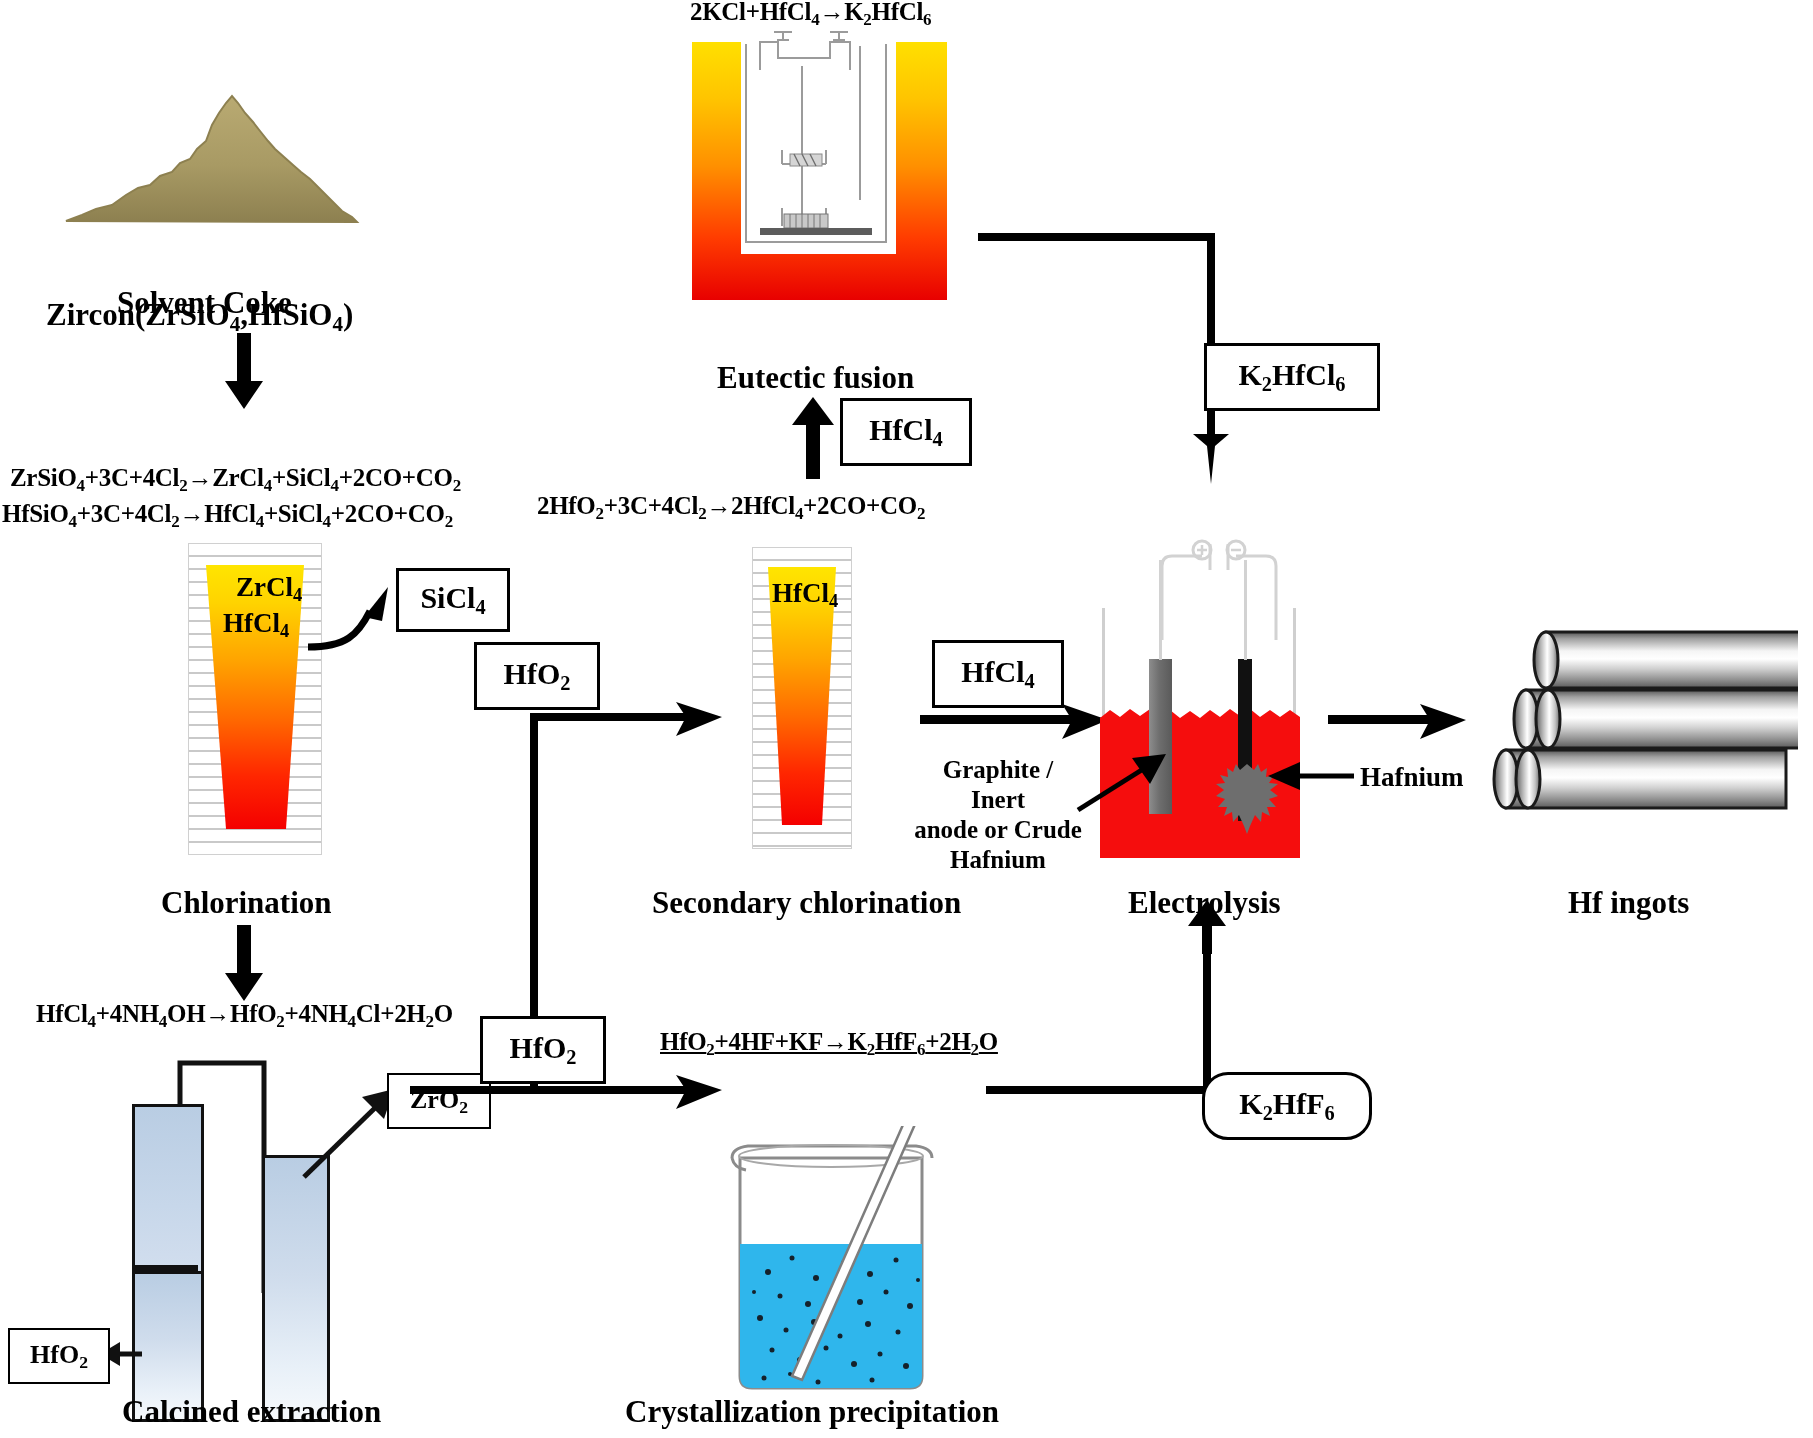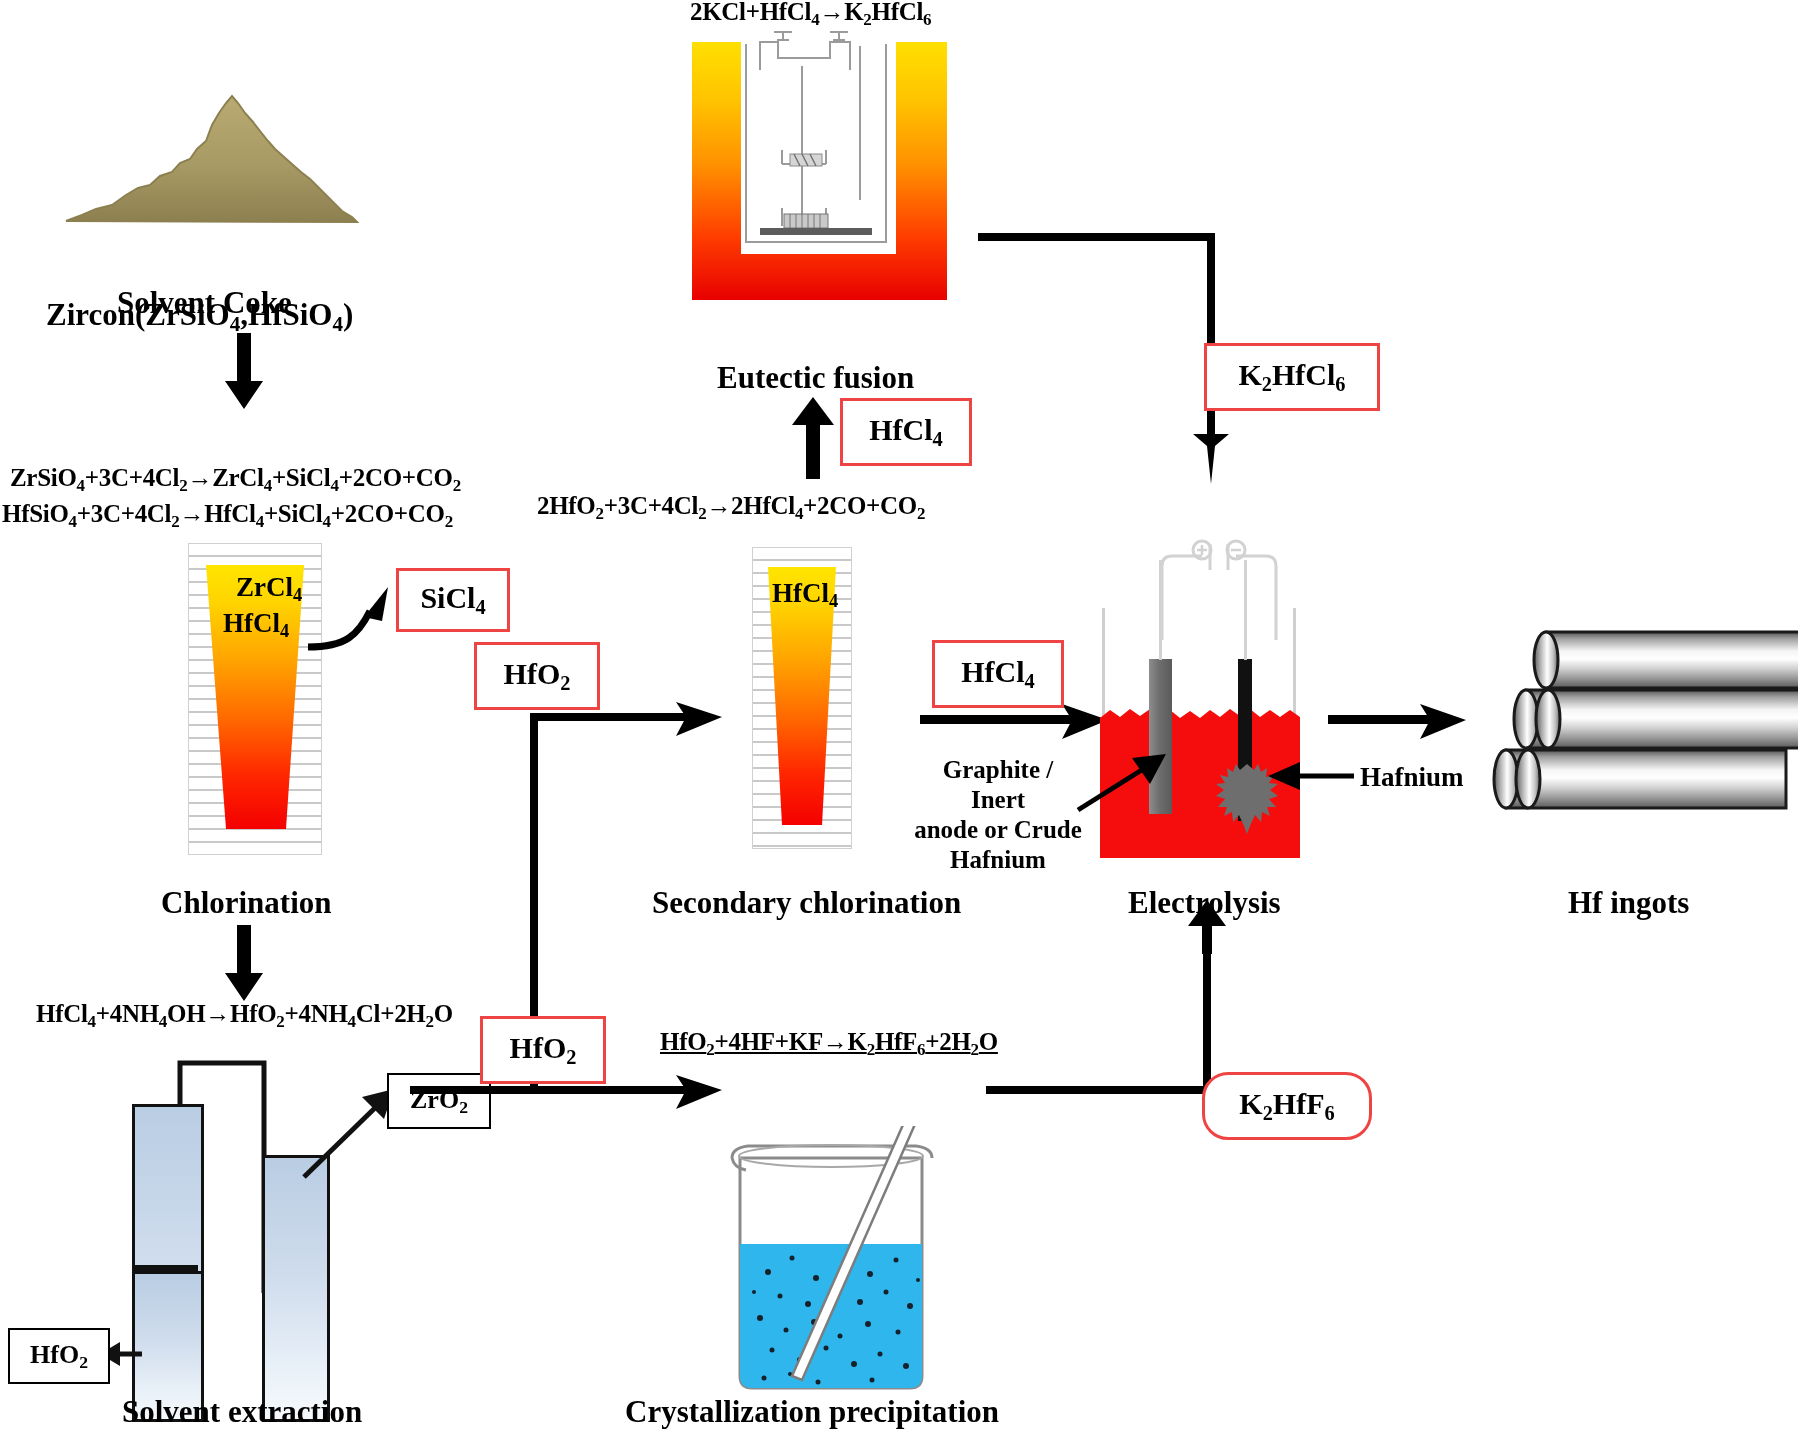--- a/index.html
+++ b/index.html
@@ -2,21 +2,21 @@
 <html><head>
 <meta charset="utf-8">
 <style>
   html,body{margin:0;padding:0;background:#fff;}
   body{width:1813px;height:1438px;position:relative;overflow:hidden;
        font-family:"Liberation Serif","DejaVu Serif",serif;color:#000;}
   .abs{position:absolute;}
   .eq{font-weight:bold;font-size:25px;white-space:nowrap;letter-spacing:-.3px;}
   .cap{font-weight:bold;font-size:31px;white-space:nowrap;}
   .lbl{font-weight:bold;font-size:27px;white-space:nowrap;}
-  .boxlbl{border:3px solid #ef4444;background:#fff;font-weight:bold;font-size:30px;
+  .boxlbl{border:3px solid #000000;background:#fff;font-weight:bold;font-size:30px;
           display:flex;align-items:center;justify-content:center;white-space:nowrap;}
   .boxsm{border:2.5px solid #000;background:#fff;font-weight:bold;font-size:26px;
           display:flex;align-items:center;justify-content:center;white-space:nowrap;}
   sub{font-size:.68em;vertical-align:-0.28em;}
   .hbar{background:#000;}
   .vbar{background:#000;}
 
   
   .furnace{position:absolute;background:
       repeating-linear-gradient(to bottom, #ffffff 0px,#ffffff 11px,#c9c9c9 11px,#c9c9c9 13px),
@@ -132,21 +132,21 @@
 
 <div class="abs" style="left:100px;top:1340px;">
   <svg width="42" height="28" viewBox="0 0 42 28">
     <path d="M42 14 H16" stroke="#111" stroke-width="5" fill="none"></path>
     <path d="M20 2 L0 14 L20 26 Z" fill="#111"></path>
   </svg>
 </div>
 <div class="boxsm abs" style="left:8px;top:1328px;width:98px;height:52px;">
   <span>HfO<sub>2</sub></span>
 </div>
-<div class="abs cap" style="left:122px;top:1394px;">Solvent extraction</div>
+<div class="abs cap" style="left:122px;top:1394px;">Calcined extraction</div>
 
 <div class="hbar abs" style="left:410px;top:1086px;width:280px;height:8px;"></div>
 <div class="vbar abs" style="left:530px;top:713px;width:8px;height:378px;"></div>
 <div class="hbar abs" style="left:530px;top:713px;width:160px;height:8px;"></div>
 <div class="abs" style="left:676px;top:696px;">
   <svg width="48" height="44">
       <path d="M0 6 L46 21 L0 40 L10 21 Z" fill="#000"></path>
     </svg>
 </div>
 <div class="abs" style="left:676px;top:1069px;">

